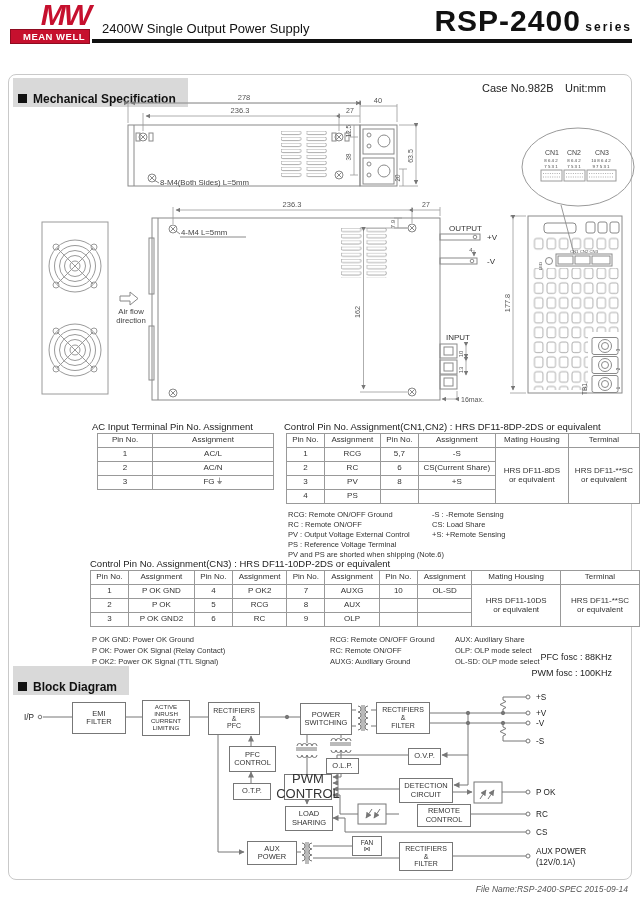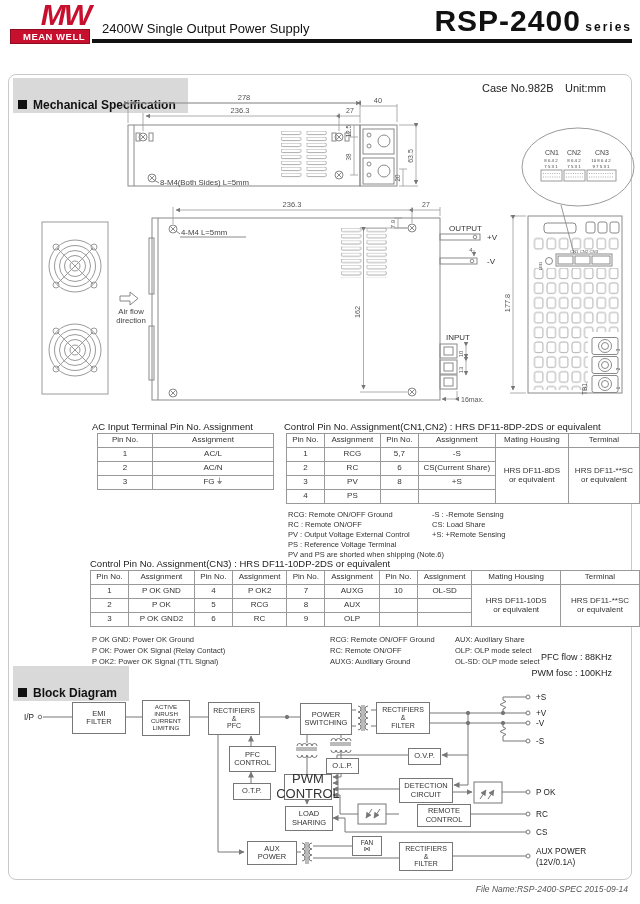--- a/index.html
+++ b/index.html
@@ -9,21 +9,21 @@
   
   .logo{left:10px;top:2px;width:80px;text-align:right;}
   .logo-mw{color:#c6102e;font-weight:bold;font-style:italic;font-size:30px;line-height:26px;letter-spacing:-2px;}
   .logo-box{margin-top:1px;background:#c6102e;border:1px solid #8e0b20;color:#fff;font-size:9.5px;font-weight:bold;letter-spacing:.5px;padding:1px 4px;}
   .subtitle{left:102px;top:21px;font-size:13px;color:#111;}
   .series{right:8px;top:4px;text-align:right;white-space:nowrap;}
   .series .big{font-size:30px;font-weight:bold;letter-spacing:1px;color:#111;}
   .series .small{font-size:12px;font-weight:bold;letter-spacing:2px;color:#111;}
   .hrule{left:92px;top:39px;width:540px;height:4px;background:#111;}
   .border-box{left:8px;top:74px;width:622px;height:804px;border:1px solid #c9c9c9;border-radius:8px;}
-  .secbar{background:#d9d9d9;height:17px;display:flex;align-items:center;padding:18px 12px 0 5px;font-weight:bold;font-size:12px;color:#111;white-space:nowrap;}
+  .secbar{background:#d9d9d9;height:17px;display:flex;align-items:center;padding:12px 12px 0 5px;font-weight:bold;font-size:12px;color:#111;white-space:nowrap;}
   .sq{width:9px;height:9px;background:#111;display:inline-block;margin-right:6px;}
   .meta{font-size:11px;color:#222;}
   
   .dtitle{font-size:9.5px;color:#222;white-space:nowrap;}
   table.spec{position:absolute;border-collapse:collapse;background:#fff;}
   table.spec th,table.spec td{border:1px solid #999;font-size:8px;font-weight:normal;text-align:center;
     color:#333;padding:0 2px;height:13px;line-height:1.05;white-space:pre-line;}
   td.tiny{font-size:6.3px;}
   .note{position:absolute;font-size:7.5px;color:#333;line-height:10px;white-space:nowrap;}
   .freq{position:absolute;font-size:9px;color:#222;white-space:nowrap;}
@@ -528,21 +528,21 @@
   <div>RCG: Remote ON/OFF Ground</div>
   <div>RC: Remote ON/OFF</div>
   <div>AUXG: Auxiliary Ground</div>
 </div>
 <div class="note" style="left:455px;top:634px;line-height:11px;">
   <div>AUX: Auxiliary Share</div>
   <div>OLP: OLP mode select</div>
   <div>OL-SD: OLP mode select</div>
 </div>
 
-<div class="freq" style="right:28px;top:652px;">PFC flow : 88KHz</div>
+<div class="freq" style="right:28px;top:652px;">PFC fosc : 88KHz</div>
 <div class="freq" style="right:28px;top:668px;">PWM fosc : 100KHz</div>
 
 <div class="abs secbar" style="left:13px;top:666px;">
   <span class="sq"></span>
   <span>Block Diagram</span>
 </div>
 
 <div class="bbox" style="left:72px;top:702px;width:52px;height:30px;font-size:7.5px;">EMI
 FILTER</div>
 <div class="bbox" style="left:142px;top:700px;width:46px;height:34px;font-size:6.2px;">ACTIVE

